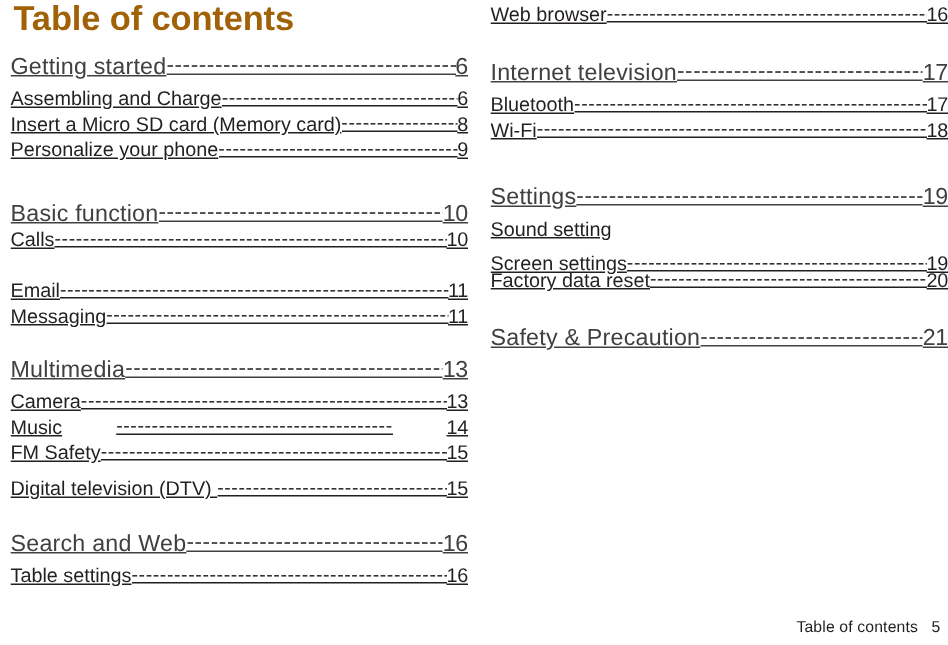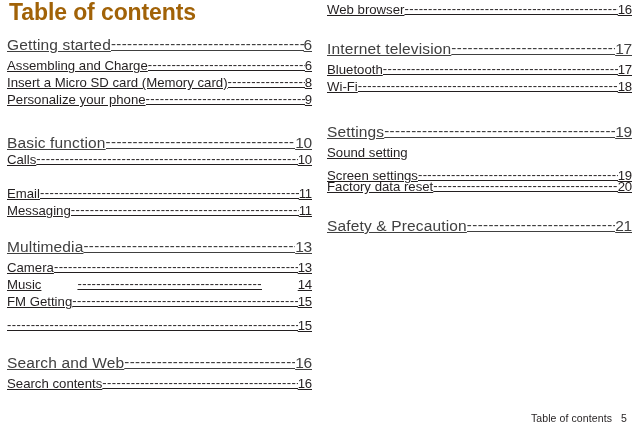--- a/index.html
+++ b/index.html
@@ -161,35 +161,36 @@
         <span class="toc-label">Camera</span>
         <span class="toc-dots">------------------------------------------------------------------------------------------------------------------------</span>
         <span class="toc-page">13</span>
       </div>
       <div class="toc-row item" style="top: 277px; gap: 36px;">
         <span class="toc-label">Music</span>
         <span class="toc-dots">------------------------------------------------------------------------------------------------------------------------</span>
         <span class="toc-page">14</span>
       </div>
       <div class="toc-row item" style="top: 294px;">
-        <span class="toc-label">FM Getting</span>
+        <span class="toc-label">FM Safety</span>
         <span class="toc-dots">------------------------------------------------------------------------------------------------------------------------</span>
         <span class="toc-page">15</span>
       </div>
       <div class="toc-row item" style="top: 318px;">
+        <span class="toc-label">Digital television (DTV) </span>
         <span class="toc-dots">------------------------------------------------------------------------------------------------------------------------</span>
         <span class="toc-page">15</span>
       </div>
       <div class="toc-row section" style="top: 354px; text-align: center;">
         <span class="toc-label">Search and Web</span>
         <span class="toc-dots">------------------------------------------------------------------------------------------------------------------------</span>
         <span class="toc-page">16</span>
       </div>
       <div class="toc-row item" style="top: 376px;">
-        <span class="toc-label">Search contents</span>
+        <span class="toc-label">Table settings</span>
         <span class="toc-dots">------------------------------------------------------------------------------------------------------------------------</span>
         <span class="toc-page">16</span>
       </div>
     </div>
 
   <div class="column right" id="col-right">
       <div class="toc-row item" style="top: 2px;">
         <span class="toc-label">Web browser</span>
         <span class="toc-dots">------------------------------------------------------------------------------------------------------------------------</span>
         <span class="toc-page">16</span>

